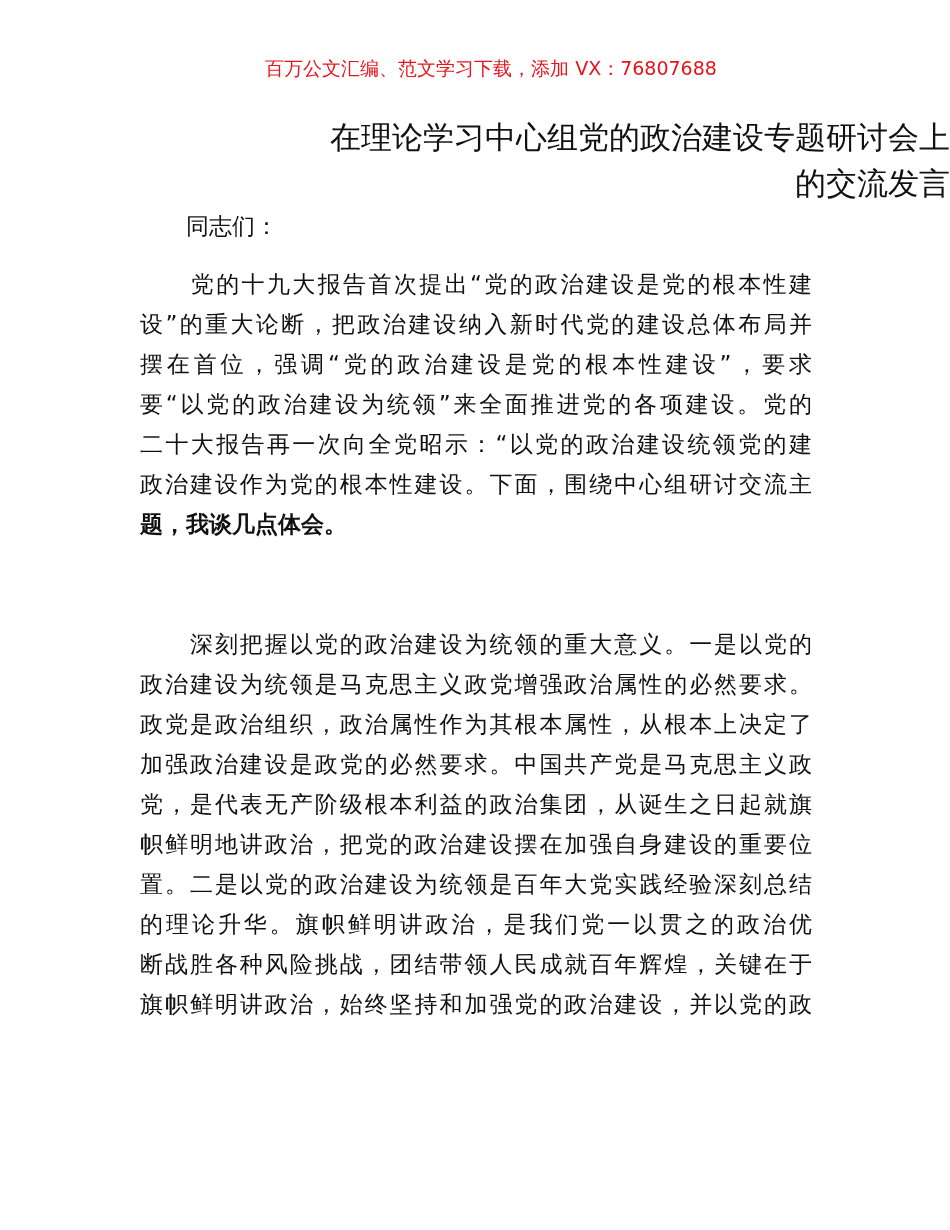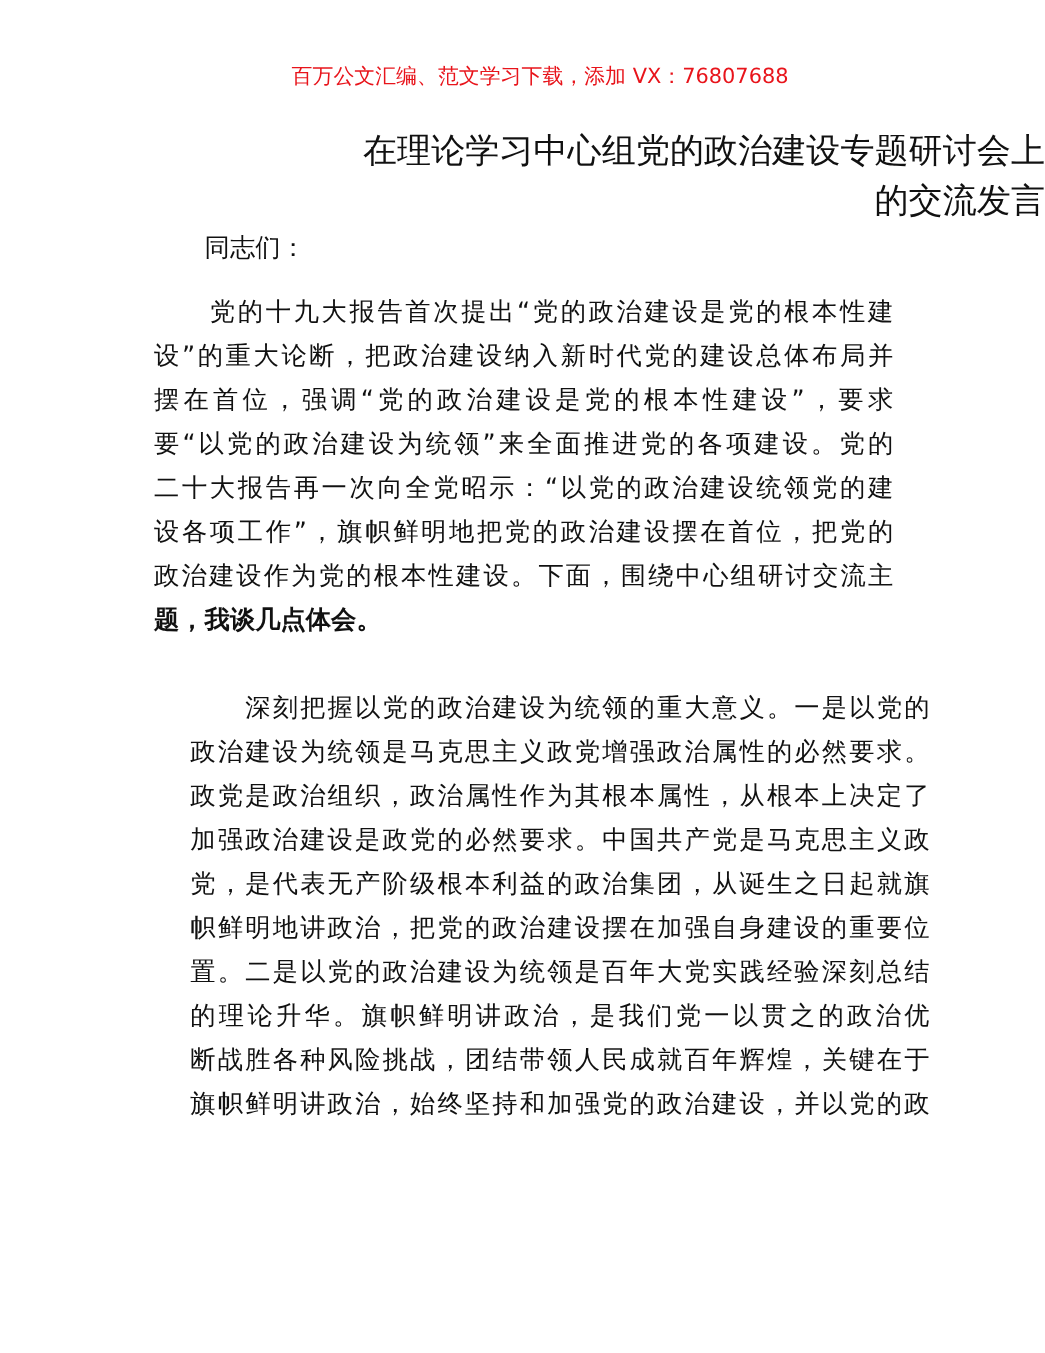--- a/index.html
+++ b/index.html
@@ -26,26 +26,25 @@
 </div>
 
 <div class="salute">同志们：</div>
 
 <div class="body" style="top:264px;">
   <span class="line">　　党的十九大报告首次提出“党的政治建设是党的根本性建</span>
   <span class="line">设”的重大论断，把政治建设纳入新时代党的建设总体布局并</span>
   <span class="line">摆在首位，强调“党的政治建设是党的根本性建设”，要求</span>
   <span class="line">要“以党的政治建设为统领”来全面推进党的各项建设。党的</span>
   <span class="line">二十大报告再一次向全党昭示：“以党的政治建设统领党的建</span>
-  <span class="line">设各项工作”，旗帜鲜明地把党的政治建设摆在首位，把党的</span>
   <span class="line">政治建设作为党的根本性建设。下面，围绕中心组研讨交流主</span>
   <span class="line last">题，我谈几点体会。</span>
 </div>
 
-<div class="body" style="top:624px;margin-left:33px;">
+<div class="body" style="top:624px;">
   <span class="line">　　深刻把握以党的政治建设为统领的重大意义。一是以党的</span>
   <span class="line">政治建设为统领是马克思主义政党增强政治属性的必然要求。</span>
   <span class="line">政党是政治组织，政治属性作为其根本属性，从根本上决定了</span>
   <span class="line">加强政治建设是政党的必然要求。中国共产党是马克思主义政</span>
   <span class="line">党，是代表无产阶级根本利益的政治集团，从诞生之日起就旗</span>
   <span class="line">帜鲜明地讲政治，把党的政治建设摆在加强自身建设的重要位</span>
   <span class="line">置。二是以党的政治建设为统领是百年大党实践经验深刻总结</span>
   <span class="line">的理论升华。旗帜鲜明讲政治，是我们党一以贯之的政治优</span>
   <span class="line">断战胜各种风险挑战，团结带领人民成就百年辉煌，关键在于</span>
   <span class="line">旗帜鲜明讲政治，始终坚持和加强党的政治建设，并以党的政</span>

